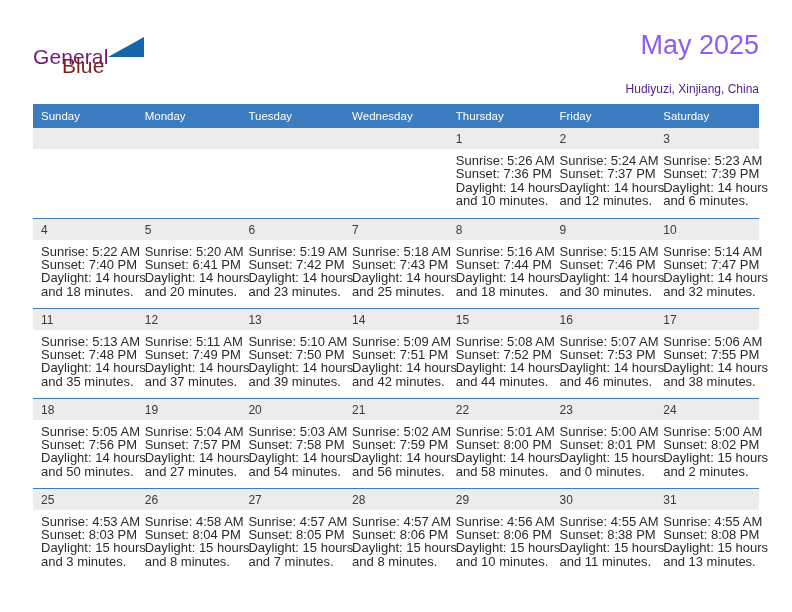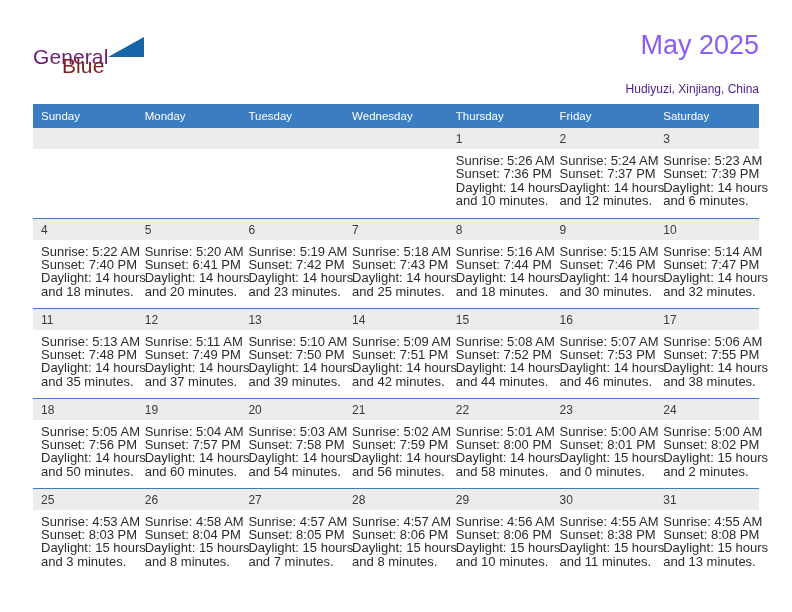--- a/index.html
+++ b/index.html
@@ -349,21 +349,21 @@
               <div>Daylight: 14 hours</div>
               <div>and 50 minutes.</div>
             </div>
           </td>
           <td>
             <span class="daynum">19</span>
             <div class="cellbody">
               <div>Sunrise: 5:04 AM</div>
               <div>Sunset: 7:57 PM</div>
               <div>Daylight: 14 hours</div>
-              <div>and 60 minutes.</div>
+              <div>and 27 minutes.</div>
             </div>
           </td>
           <td>
             <span class="daynum">20</span>
             <div class="cellbody">
               <div>Sunrise: 5:03 AM</div>
               <div>Sunset: 7:58 PM</div>
               <div>Daylight: 14 hours</div>
               <div>and 54 minutes.</div>
             </div>

